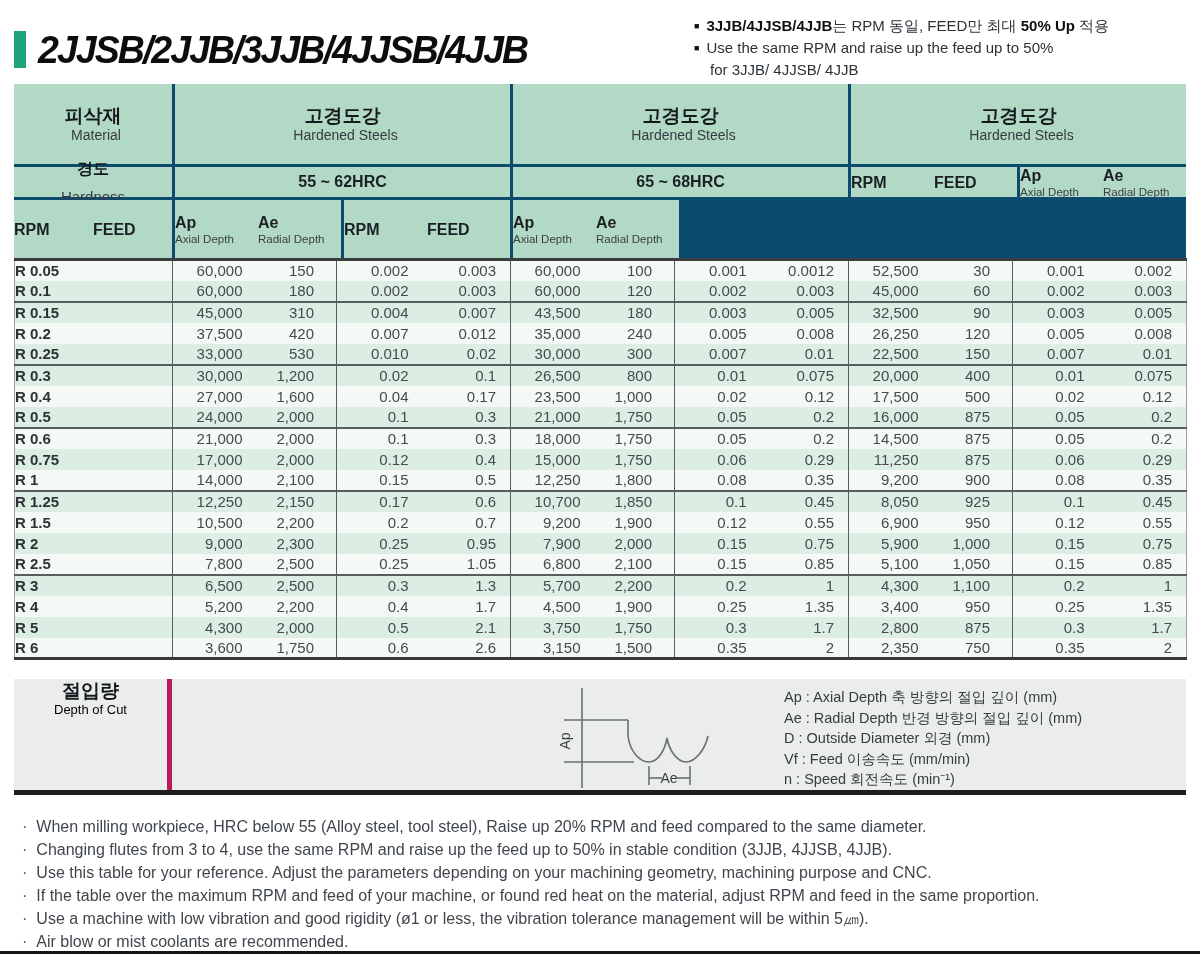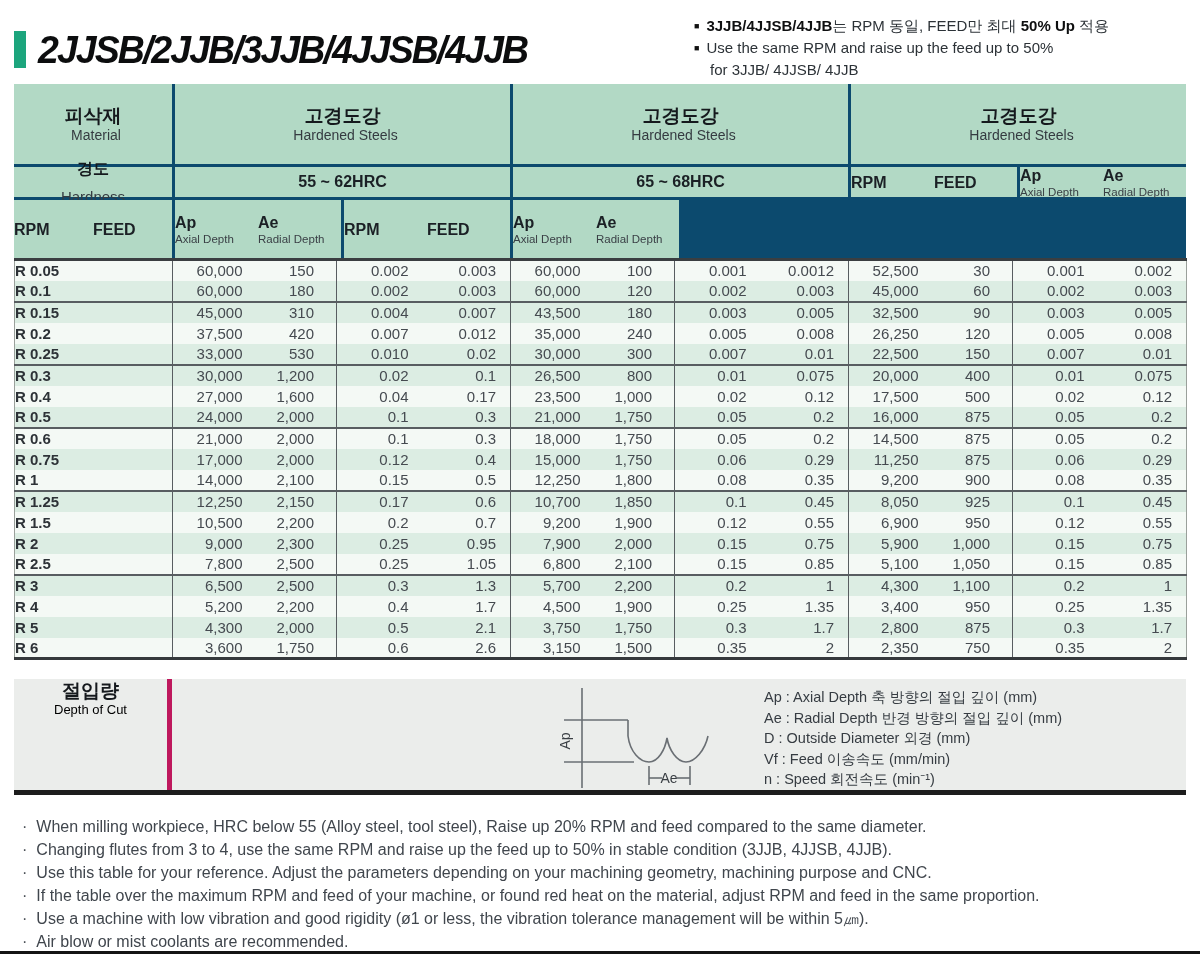--- a/index.html
+++ b/index.html
@@ -79,21 +79,21 @@
     display:flex;
   }
   .depth-label {
     width:158px; border-right:5px solid #be185d;
     display:flex; flex-direction:column; align-items:center; 
   }
   .depth-ko { font-size:19px; font-weight:bold; color:#15191d; line-height:23px; }
   .depth-en { font-size:13px; color:#000000; }
   .depth-body { position:relative; flex:1; }
   .diagram { position:absolute; left:378px; top:3px; }
-  .legend { position:absolute; left:592px; top:8px; font-size:14.5px; line-height:20.5px; color:#363c42; }
+  .legend { position:absolute; left:612px; top:8px; font-size:14.5px; line-height:20.5px; color:#363c42; }
 
   
   .fnotes { position:absolute; top:815px; left:18px; width:1170px; list-style:none; }
   .fnotes li { font-size:16px; line-height:23px; color:#40464d; display:flex; }
   .bullet { font-size:16px; margin:0 9px 0 4px; color:#4a5056; }
   .bottom-rule { position:absolute; top:951px; left:0; width:1200px; height:3px; background:#141414; }
 </style>
 </head>
 <body>
 

